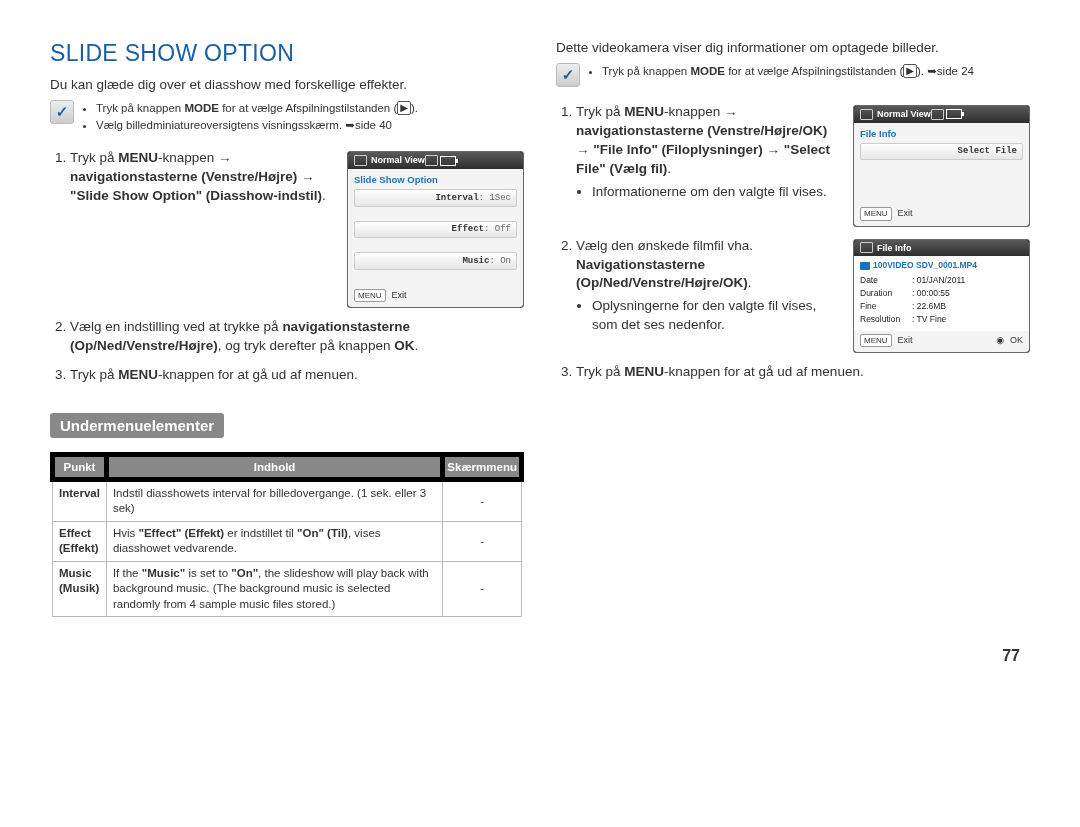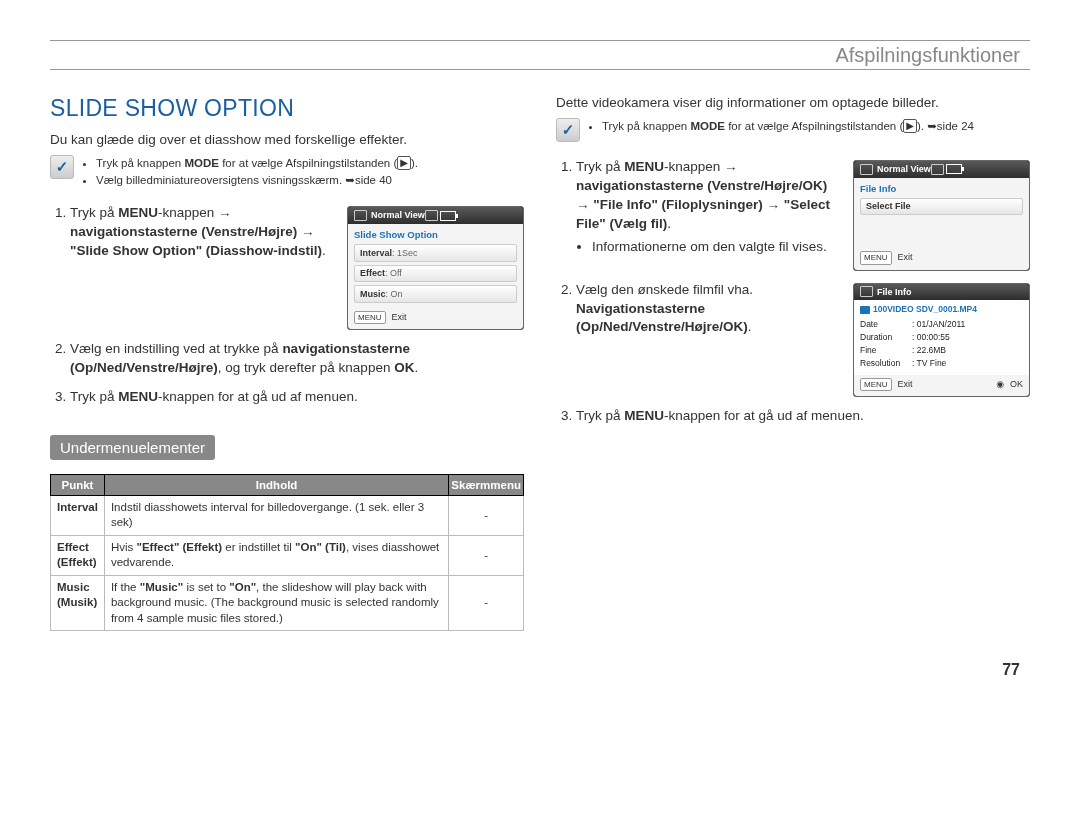--- a/index.html
+++ b/index.html
@@ -170,24 +170,25 @@
     color: #1C73B7;
     font-weight: bold;
     font-size: 9.5px;
     margin-bottom: 3px;
   }
   .lcd-row {
     background: linear-gradient(#fff,#e6e6e6);
     border: 1px solid #ccc;
     border-radius: 2px;
     padding: 1.5px 5px;
-    margin-bottom: 3px;
-    display: flex;
-    justify-content: flex-start;
+    margin-bottom: 14px;
+    display: flex;
+    justify-content: flex-end;
     font-size: 9px;
+    font-family: Liberation Mono, monospace;
   }
   .lcd-row b { font-weight: bold; }
   .lcd-row .val { color: #666; }
   .lcd-foot {
     background: #f4f4f4;
     padding: 3px 6px 5px 6px;
     font-size: 9px;
     color: #333;
     display: flex;
     gap: 6px;
@@ -228,37 +229,37 @@
   .fi-row { display: flex; margin-bottom: 1px; }
   .fi-row .k { width: 52px; }
   .fi-row .c::before { content: ": "; }
 
   
   .submenu-head {
     background: #888;
     color: #fff;
     padding: 4px 10px;
     font-size: 15px;
-    font-weight: normal;
+    font-weight: bold;
     border-radius: 3px;
     margin: 18px 0 10px 0;
     display: inline-block;
   }
   table.submenu {
     border-collapse: collapse;
     width: 100%;
     font-size: 11.5px;
     margin-top: 4px;
   }
   table.submenu th {
     background: #888;
     color: #fff;
     font-weight: bold;
     padding: 4px 2px;
-    border: 1px solid #000000;
+    border: 5px solid #000000;
     text-align: center;
   }
   table.submenu td {
     border: 1px solid #bbb;
     padding: 4px 6px;
     vertical-align: top;
     line-height: 1.35;
   }
   table.submenu td.center { text-align: center; vertical-align: middle; }
   table.submenu td.label { font-weight: bold; }
@@ -270,23 +271,20 @@
     color: #333;
     margin-top: 30px;
     padding-right: 10px;
   }
 </style>
 </head>
 <body>
 
 <div class="page">
 
-  <div class="header-line">
-    <span>Afspilningsfunktioner</span>
-  </div>
 
   <div class="cols">
 
     <div class="col">
       <h1>SLIDE SHOW OPTION</h1>
       <p class="intro">Du kan glæde dig over et diasshow med forskellige effekter.</p>
 
       <div class="precond">
         <div class="precond-icon">✓</div>
         <ul>
@@ -422,20 +420,23 @@
                   <span>Exit</span>
                 </div>
             </div>
           </div>
         </li>
 
         <li>
           <div class="step-with-screen">
             <div>
               <span>Vælg den ønskede filmfil vha. </span><b>Navigationstasterne (Op/Ned/Venstre/Højre/OK)</b><span>.</span>
+              <ul>
+                <li>Oplysningerne for den valgte fil vises, som det ses nedenfor.</li>
+              </ul>
             </div>
             <div class="lcd">
               <div class="lcd-top">
                 <div class="l">
                     <span class="lcd-icon"></span>
                     <b>File Info</b>
                   </div>
                 <div class="r"></div>
               </div>
               <div class="fileinfo-body">

